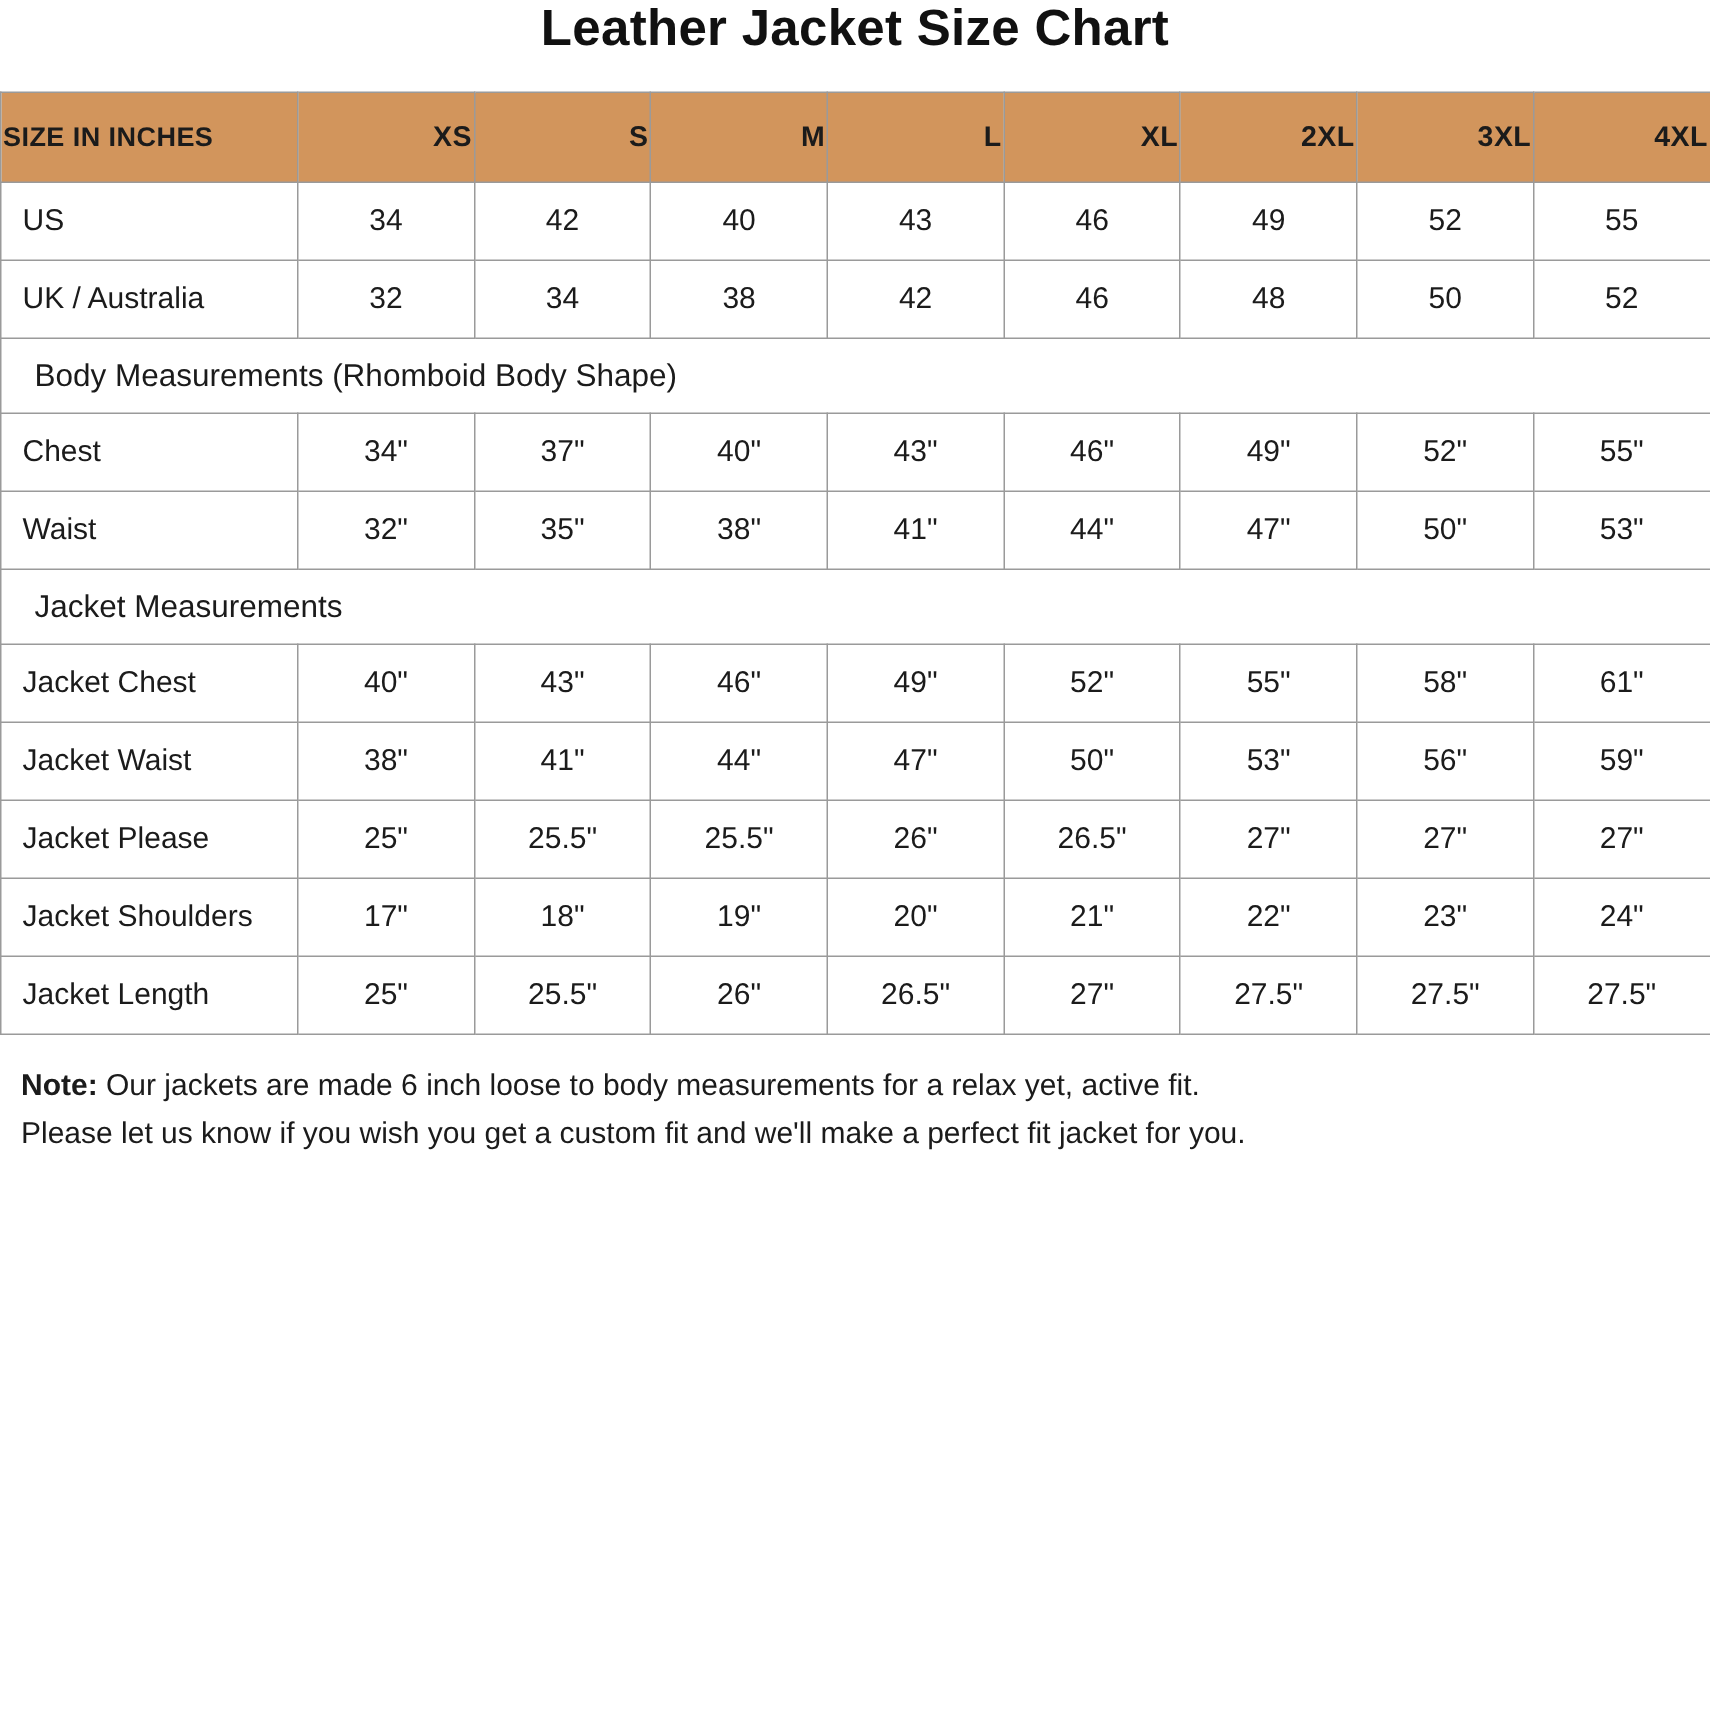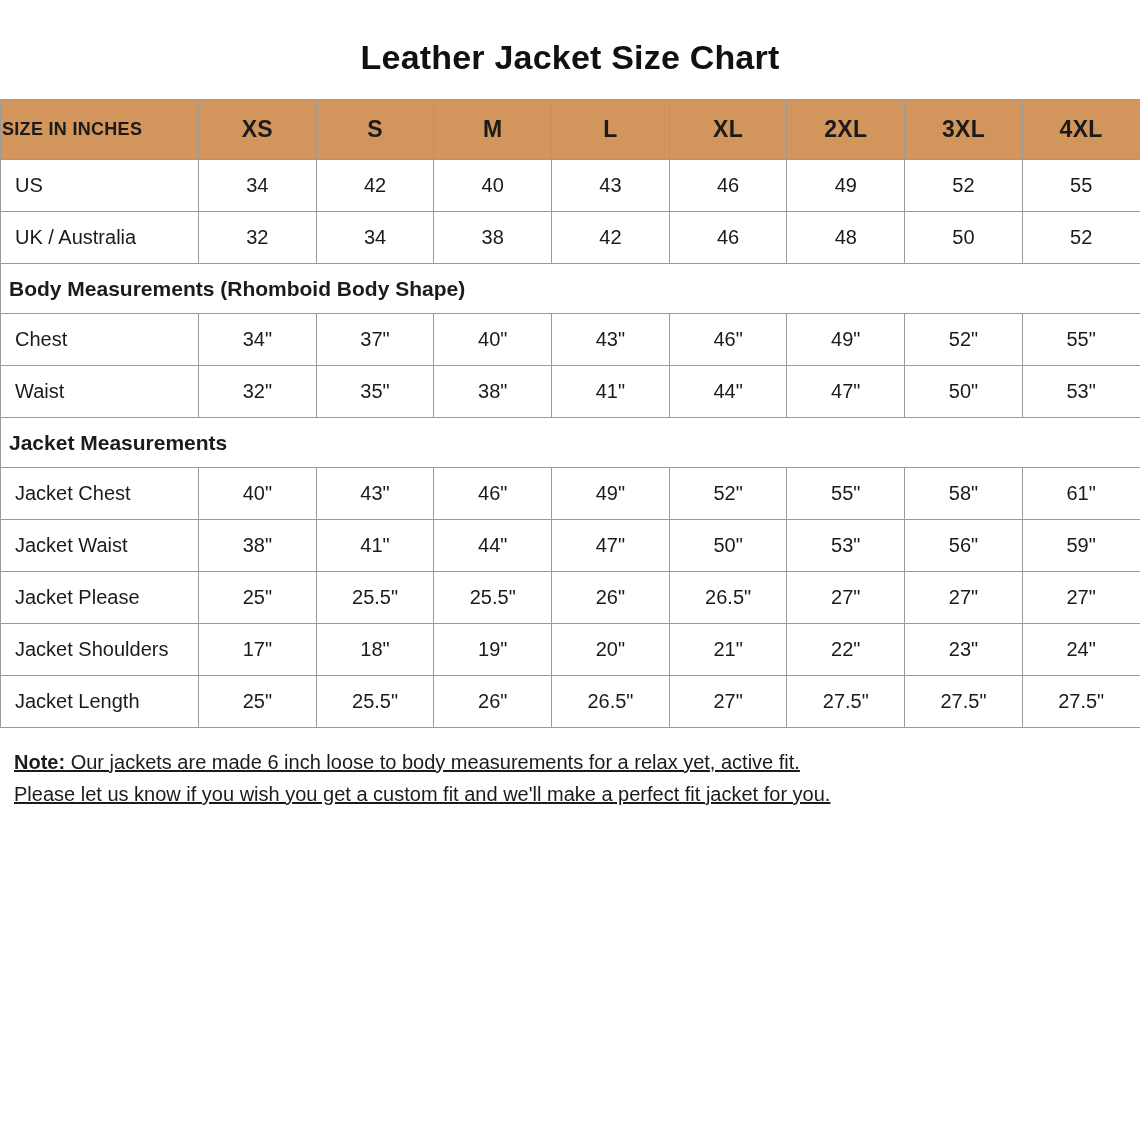--- a/index.html
+++ b/index.html
@@ -18,40 +18,39 @@
     width: 1140px;
     height: 1140px;
     position: relative;
     box-sizing: border-box;
   }
   .chart-title {
     text-align: center;
     font-size: 34px;
     font-weight: bold;
     color: #111111;
-    padding-top: 38px;
     padding-bottom: 22px;
     letter-spacing: 0.2px;
   }
   table.size-table {
     border-collapse: collapse;
     width: 1140px;
     table-layout: fixed;
   }
   table.size-table td, table.size-table th {
     border: 1px solid #9a9a9a;
     box-sizing: border-box;
   }
   thead th {
     background: #d2955c;
     color: #1b1b1b;
-    font-size: 23px;
+    font-size: 19px;
     font-weight: bold;
     height: 60px;
-    text-align: center;
+    text-align: right;
     letter-spacing: 0.3px;
   }
   thead th.hdr-label {
     text-align: left;
     padding-left: 1px;
     font-size: 18px;
     margin-left: 44px;
   }
   tbody td {
     height: 52px;
@@ -61,35 +60,35 @@
     background: #ffffff;
   }
   tbody td.row-label {
     text-align: left;
     padding-left: 14px;
     font-weight: normal;
     font-size: 20px;
   }
   tr.section-row td {
     text-align: left;
-    padding-left: 8px;
-    font-weight: bold;
+    padding-left: 22px;
+    font-weight: normal;
     font-size: 21px;
     height: 50px;
   }
   col.c-label { width: 198px; }
   col.c-size  { width: 117.7px; }
   .note {
     padding: 18px 14px 0 14px;
     font-size: 20px;
     line-height: 32px;
     color: #1b1b1b;
   }
   .note b { font-weight: bold; }
-  .note-line { display: block; text-decoration: underline; }
+  .note-line { display: block; }
 </style>
 </head>
 <body>
 
 <div class="page">
 
   <div class="chart-title">Leather Jacket Size Chart</div>
 
   <table class="size-table">
     <colgroup>

